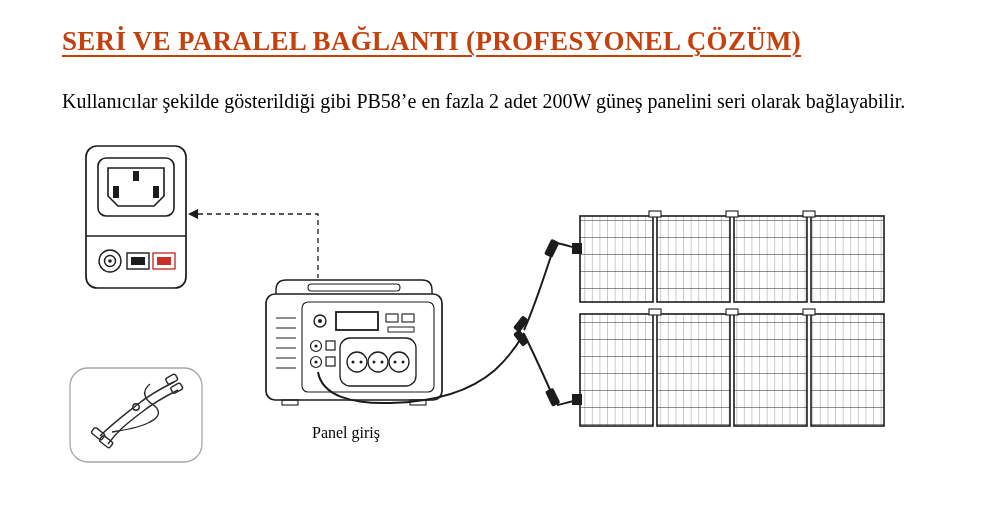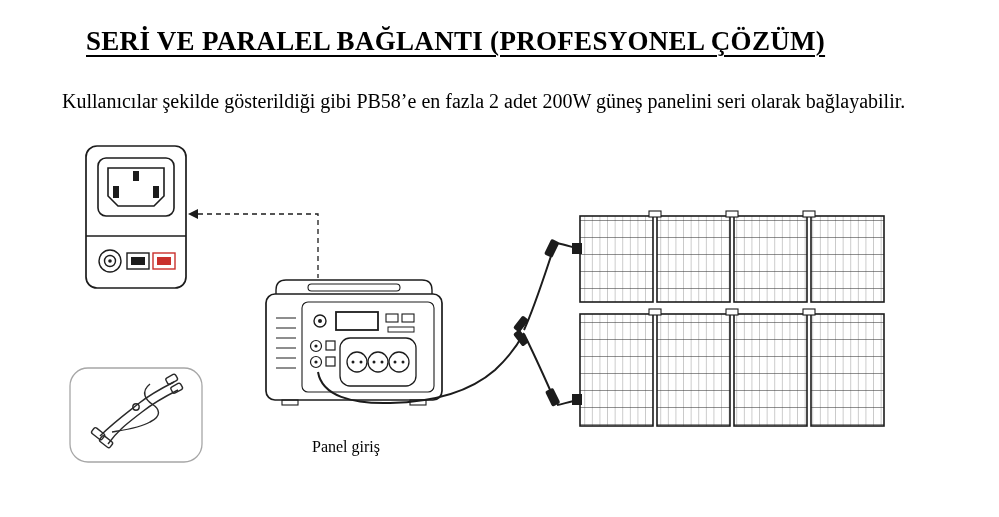--- a/index.html
+++ b/index.html
@@ -7,34 +7,33 @@
   body {
     background:#ffffff;
     font-family:"Liberation Serif", serif;
     position:relative;
     overflow:hidden;
   }
   .page { position:relative; width:999px; height:517px; background:#fff; }
   .diagram { position:absolute; left:0; top:0; }
   .title {
     position:absolute; left:62px; top:26px;
-    font-size:27px; font-weight:bold; color:#000000;
+    font-size:27px; font-weight:bold; color:#c2410c;
     letter-spacing:0.3px;
     text-decoration:underline;
     text-decoration-thickness:2px;
     text-underline-offset:5px;
     white-space:nowrap;
-    margin-left:24px;
   }
   .body-text {
     position:absolute; left:62px; top:90px;
     font-size:20px; color:#000; width:900px;
   }
   .panel-label {
-    position:absolute; left:312px; top:438px;
+    position:absolute; left:312px; top:424px;
     font-size:16px; color:#000;
   }
 </style>
 </head>
 <body>
 
 <div class="page">
 
   <svg class="diagram" width="999" height="517" viewBox="0 0 999 517" xmlns="http://www.w3.org/2000/svg">
     <defs>

